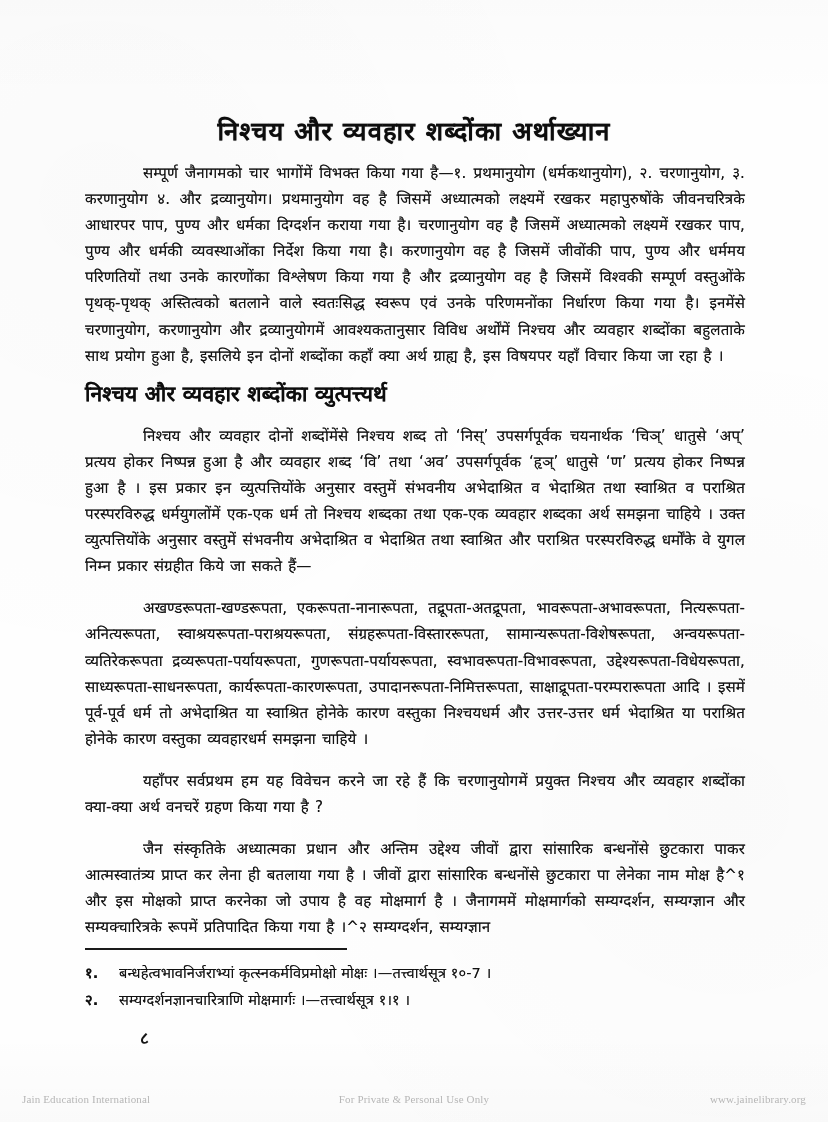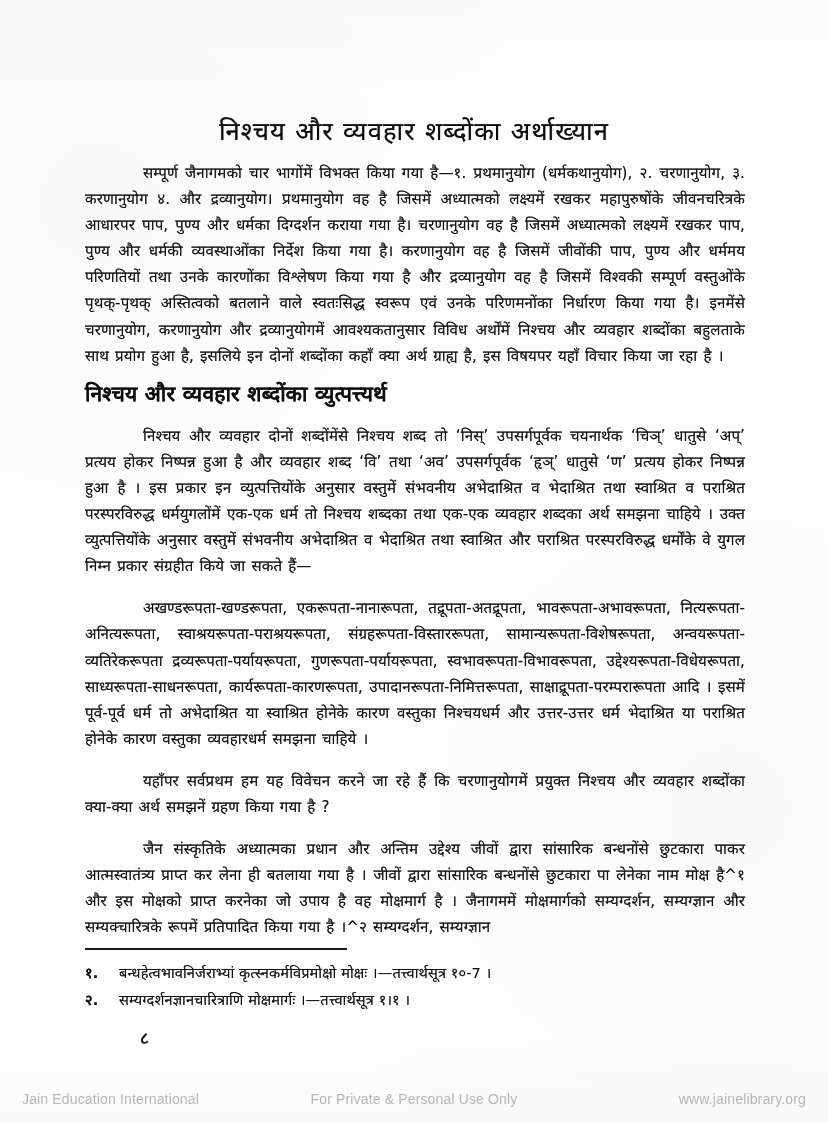--- a/index.html
+++ b/index.html
@@ -36,21 +36,21 @@
 
   
   .doc-title {
     position: absolute;
     left: 0;
     top: 96px;
     width: 828px;
     text-align: center;
     font-family: "DejaVu Sans", "Liberation Sans", sans-serif;
     font-size: 25.5px;
-    font-weight: 400;
+    font-weight: 700;
     letter-spacing: 1.1px;
     color: #0d0d0d;
     text-shadow: 0 0 0.7px rgba(0,0,0,0.6);
   }
 
   
   .body-block {
     position: absolute;
     left: 85px;
     top: 144px;
@@ -129,22 +129,22 @@
 
   
   .scan-footer {
     position: absolute;
     left: 0;
     bottom: 0;
     width: 828px;
     height: 46px;
     display: flex;
     align-items: center;
-    font-family: Liberation Sans, sans-serif;
-    font-size: 14px;
+    font-family: Liberation Serif, serif;
+    font-size: 11px;
     color: #b6b6b6;
     letter-spacing: 0.15px;
   }
   .scan-footer .f-left {
     position: absolute;
     left: 22px;
   }
   .scan-footer .f-center {
     position: absolute;
     left: 50%;
@@ -167,21 +167,21 @@
   <div class="body-block">
 
     <p class="para indent">सम्पूर्ण जैनागमको चार भागोंमें विभक्त किया गया है—१. प्रथमानुयोग (धर्मकथानुयोग), २. चरणानुयोग, ३. करणानुयोग ४. और द्रव्यानुयोग। प्रथमानुयोग वह है जिसमें अध्यात्मको लक्ष्यमें रखकर महापुरुषोंके जीवनचरित्रके आधारपर पाप, पुण्य और धर्मका दिग्दर्शन कराया गया है। चरणानुयोग वह है जिसमें अध्यात्मको लक्ष्यमें रखकर पाप, पुण्य और धर्मकी व्यवस्थाओंका निर्देश किया गया है। करणानुयोग वह है जिसमें जीवोंकी पाप, पुण्य और धर्ममय परिणतियों तथा उनके कारणोंका विश्लेषण किया गया है और द्रव्यानुयोग वह है जिसमें विश्वकी सम्पूर्ण वस्तुओंके पृथक्-पृथक् अस्तित्वको बतलाने वाले स्वतःसिद्ध स्वरूप एवं उनके परिणमनोंका निर्धारण किया गया है। इनमेंसे चरणानुयोग, करणानुयोग और द्रव्यानुयोगमें आवश्यकतानुसार विविध अर्थोंमें निश्चय और व्यवहार शब्दोंका बहुलताके साथ प्रयोग हुआ है, इसलिये इन दोनों शब्दोंका कहाँ क्या अर्थ ग्राह्य है, इस विषयपर यहाँ विचार किया जा रहा है ।</p>
 
     <h2 class="section-head">निश्चय और व्यवहार शब्दोंका व्युत्पत्त्यर्थ</h2>
 
     <p class="para indent">निश्चय और व्यवहार दोनों शब्दोंमेंसे निश्चय शब्द तो ‘निस्’ उपसर्गपूर्वक चयनार्थक ‘चिञ्’ धातुसे ‘अप्’ प्रत्यय होकर निष्पन्न हुआ है और व्यवहार शब्द ‘वि’ तथा ‘अव’ उपसर्गपूर्वक ‘हृञ्’ धातुसे ‘ण’ प्रत्यय होकर निष्पन्न हुआ है । इस प्रकार इन व्युत्पत्तियोंके अनुसार वस्तुमें संभवनीय अभेदाश्रित व भेदाश्रित तथा स्वाश्रित व पराश्रित परस्परविरुद्ध धर्मयुगलोंमें एक-एक धर्म तो निश्चय शब्दका तथा एक-एक व्यवहार शब्दका अर्थ समझना चाहिये । उक्त व्युत्पत्तियोंके अनुसार वस्तुमें संभवनीय अभेदाश्रित व भेदाश्रित तथा स्वाश्रित और पराश्रित परस्परविरुद्ध धर्मोंके वे युगल निम्न प्रकार संग्रहीत किये जा सकते हैं—</p>
 
     <p class="para indent">अखण्डरूपता-खण्डरूपता, एकरूपता-नानारूपता, तद्रूपता-अतद्रूपता, भावरूपता-अभावरूपता, नित्यरूपता-अनित्यरूपता, स्वाश्रयरूपता-पराश्रयरूपता, संग्रहरूपता-विस्ताररूपता, सामान्यरूपता-विशेषरूपता, अन्वयरूपता-व्यतिरेकरूपता द्रव्यरूपता-पर्यायरूपता, गुणरूपता-पर्यायरूपता, स्वभावरूपता-विभावरूपता, उद्देश्यरूपता-विधेयरूपता, साध्यरूपता-साधनरूपता, कार्यरूपता-कारणरूपता, उपादानरूपता-निमित्तरूपता, साक्षाद्रूपता-परम्परारूपता आदि । इसमें पूर्व-पूर्व धर्म तो अभेदाश्रित या स्वाश्रित होनेके कारण वस्तुका निश्चयधर्म और उत्तर-उत्तर धर्म भेदाश्रित या पराश्रित होनेके कारण वस्तुका व्यवहारधर्म समझना चाहिये ।</p>
 
-    <p class="para indent">यहाँपर सर्वप्रथम हम यह विवेचन करने जा रहे हैं कि चरणानुयोगमें प्रयुक्त निश्चय और व्यवहार शब्दोंका क्या-क्या अर्थ समझनें ग्रहण किया गया है ?</p>
+    <p class="para indent">यहाँपर सर्वप्रथम हम यह विवेचन करने जा रहे हैं कि चरणानुयोगमें प्रयुक्त निश्चय और व्यवहार शब्दोंका क्या-क्या अर्थ वनचरें ग्रहण किया गया है ?</p>
 
 
     <p class="para indent">जैन संस्कृतिके अध्यात्मका प्रधान और अन्तिम उद्देश्य जीवों द्वारा सांसारिक बन्धनोंसे छुटकारा पाकर आत्मस्वातंत्र्य प्राप्त कर लेना ही बतलाया गया है । जीवों द्वारा सांसारिक बन्धनोंसे छुटकारा पा लेनेका नाम मोक्ष है^१ और इस मोक्षको प्राप्त करनेका जो उपाय है वह मोक्षमार्ग है । जैनागममें मोक्षमार्गको सम्यग्दर्शन, सम्यग्ज्ञान और सम्यक्चारित्रके रूपमें प्रतिपादित किया गया है ।^२ सम्यग्दर्शन, सम्यग्ज्ञान</p>
 
   </div>
 
   <div class="footnote-area">
     <div class="footnote-rule"></div>
 
     <div class="footnote">

